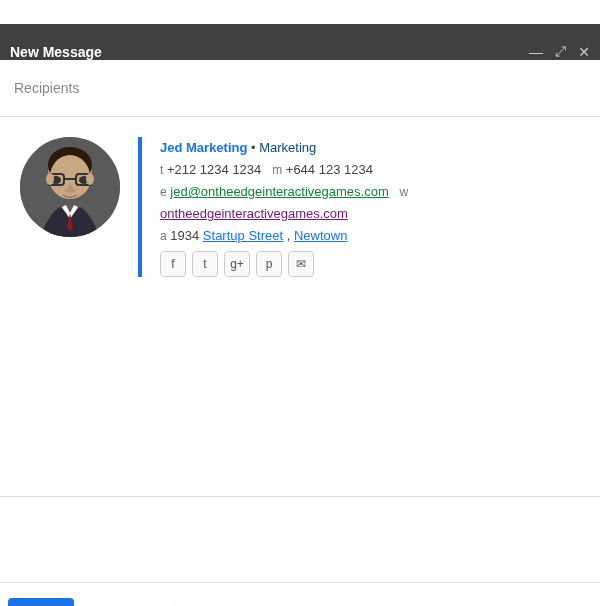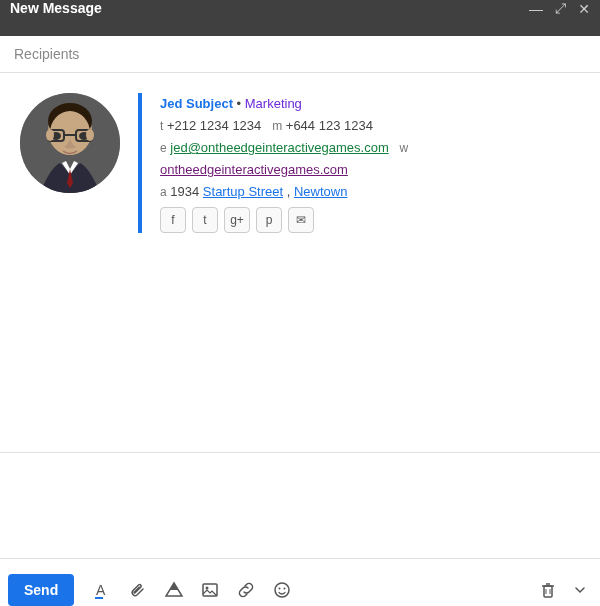--- a/index.html
+++ b/index.html
@@ -4,23 +4,24 @@
   <style>
     * { margin: 0; padding: 0; box-sizing: border-box; }
     body { font-family: Arial, sans-serif; background: #fff; width: 600px; height: 606px; overflow: hidden; }
 
     
     .title-bar {
       background: #404040;
       color: #fff;
       height: 36px;
       display: flex;
-      align-items: flex-start;
+      align-items: flex-end;
       justify-content: space-between;
       padding: 0 10px;
+      margin-top: 24px;
     }
     .title-bar-left {
       display: flex;
       align-items: center;
       gap: 8px;
     }
     .title-text {
       font-size: 14px;
       font-weight: bold;
       color: #fff;
@@ -32,21 +33,21 @@
     }
     .title-controls span {
       color: #ccc;
       font-size: 14px;
       cursor: pointer;
     }
 
     
     .field-row {
       border-bottom: 1px solid #e0e0e0;
-      padding: 10px 14px;
+      padding: 20px 14px;
       display: flex;
       align-items: flex-start;
     }
     .field-row input {
       border: none;
       outline: none;
       width: 100%;
       font-size: 14px;
       color: #555;
     }
@@ -98,21 +99,21 @@
       font-size: 13px;
       color: #444;
       line-height: 1.7;
     }
     .sig-name {
       color: #1a73e8;
       font-weight: bold;
       text-decoration: none;
     }
     .sig-dept {
-      color: #6d28d9;
+      color: #0c4a6e;
     }
     .sig-company {
       color: #444;
     }
     .sig-link {
       color: #15803d;
       text-decoration: underline;
     }
     .sig-link-blue {
       color: #701a75;
@@ -276,21 +277,21 @@
             <path d="M42 70 L50 82 L58 70 L54 68 L50 76 L46 68 Z" fill="#fff"></path>
 
             <path d="M50 76 L47 90 L50 95 L53 90 Z" fill="#8b1a1a"></path>
           </svg>
         </div>
 
         <div class="sig-divider"></div>
 
         <div class="sig-info">
           <div>
-            <a class="sig-name" href="#">Jed Subject</a>
+            <a class="sig-name" href="#">Jed Marketing</a>
             <span> • </span>
             <span class="sig-dept">Marketing</span>
           </div>
           <div>
             <span class="sig-label">t</span>
             <span>+212 1234 1234</span>
             &nbsp;
             <span class="sig-label">m</span>
             <span>+644 123 1234</span>
           </div>

